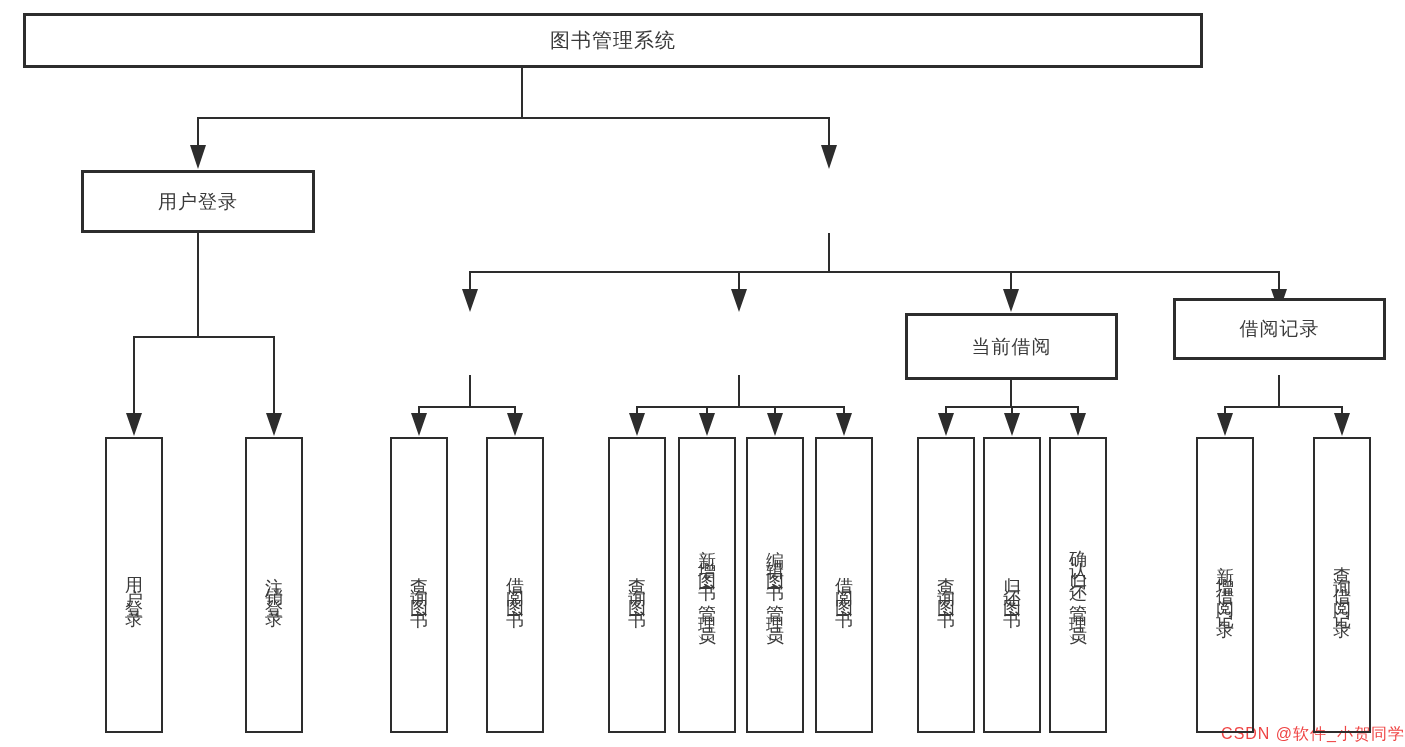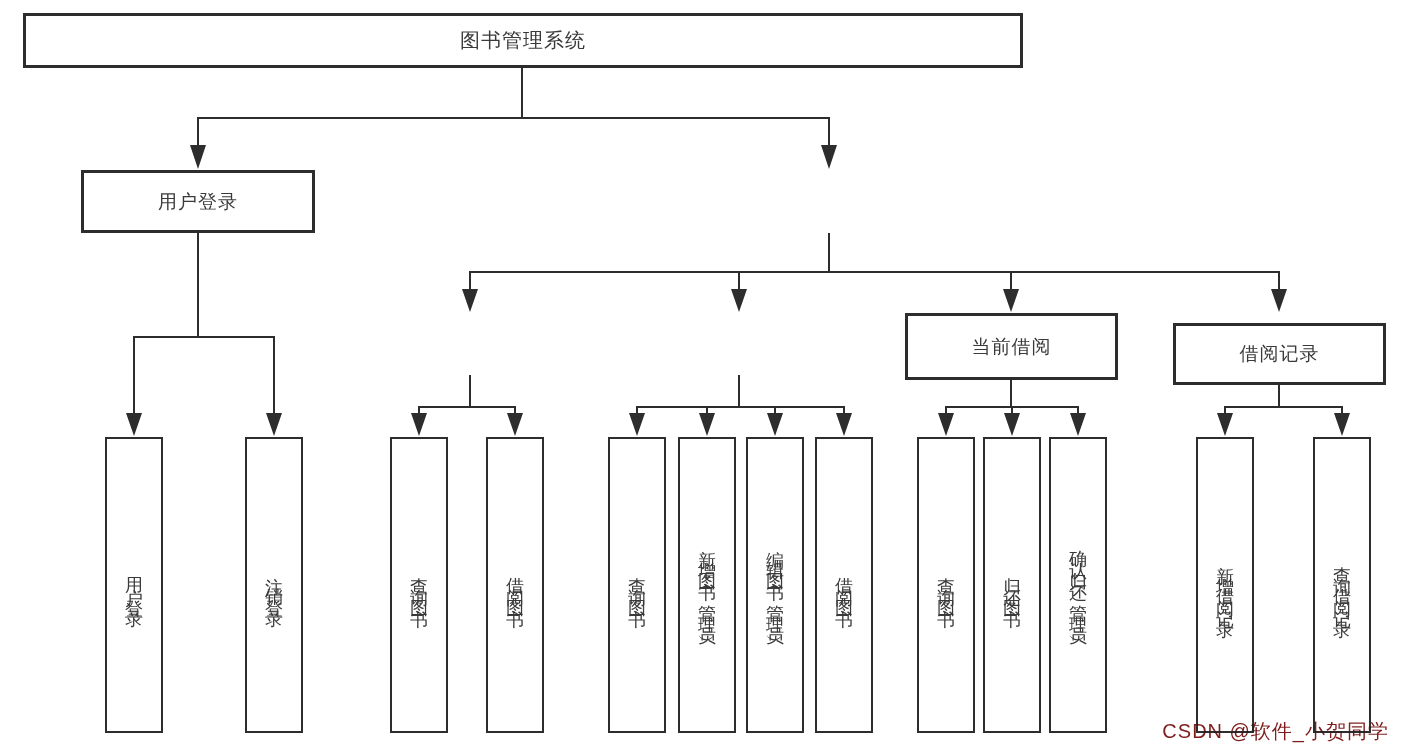--- a/index.html
+++ b/index.html
@@ -37,24 +37,24 @@
   .box.leaf  { border-width: 2px; font-size: 18px; }
   .leaf .vtext {
     writing-mode: vertical-rl;
     text-orientation: mixed;
     letter-spacing: 11px;
     line-height: 1;
     white-space: nowrap;
   }
   .watermark {
     position: absolute;
-    right: 16px;
+    right: 0;
     bottom: 2px;
-    font-size: 20px;
-    color: #7f1d1d;
+    font-size: 16px;
+    color: #ef4444;
     letter-spacing: 1px;
     mix-blend-mode: darken;
     white-space: nowrap;
   }
 </style>
 </head>
 <body>
 
 <div class="canvas">
 
@@ -106,32 +106,32 @@
              M699 413 L715 413 L707 436 Z
              M767 413 L783 413 L775 436 Z
              M836 413 L852 413 L844 436 Z
              M938 413 L954 413 L946 436 Z
              M1004 413 L1020 413 L1012 436 Z
              M1070 413 L1086 413 L1078 436 Z
              M1217 413 L1233 413 L1225 436 Z
              M1334 413 L1350 413 L1342 436 Z"></path>
   </svg>
 
-  <div class="box root" style="left:23px; top:13px; width:1000px; height:55px">
+  <div class="box root" style="left:23px; top:13px; width:1180px; height:55px">
     <span>图书管理系统</span>
   </div>
 
   <div class="box level" style="left:81px; top:170px; width:234px; height:63px">
     <span>用户登录</span>
   </div>
 
   <div class="box level" style="left:905px; top:313px; width:213px; height:67px">
     <span>当前借阅</span>
   </div>
-  <div class="box level" style="left:1173px; top:323px; width:213px; height:62px">
+  <div class="box level" style="left:1173px; top:298px; width:213px; height:62px">
     <span>借阅记录</span>
   </div>
 
   <div class="box leaf" style="left:105px; top:437px; width:58px; height:296px">
     <span class="vtext">用户登录</span>
   </div>
   <div class="box leaf" style="left:245px; top:437px; width:58px; height:296px">
     <span class="vtext">注销登录</span>
   </div>
 

